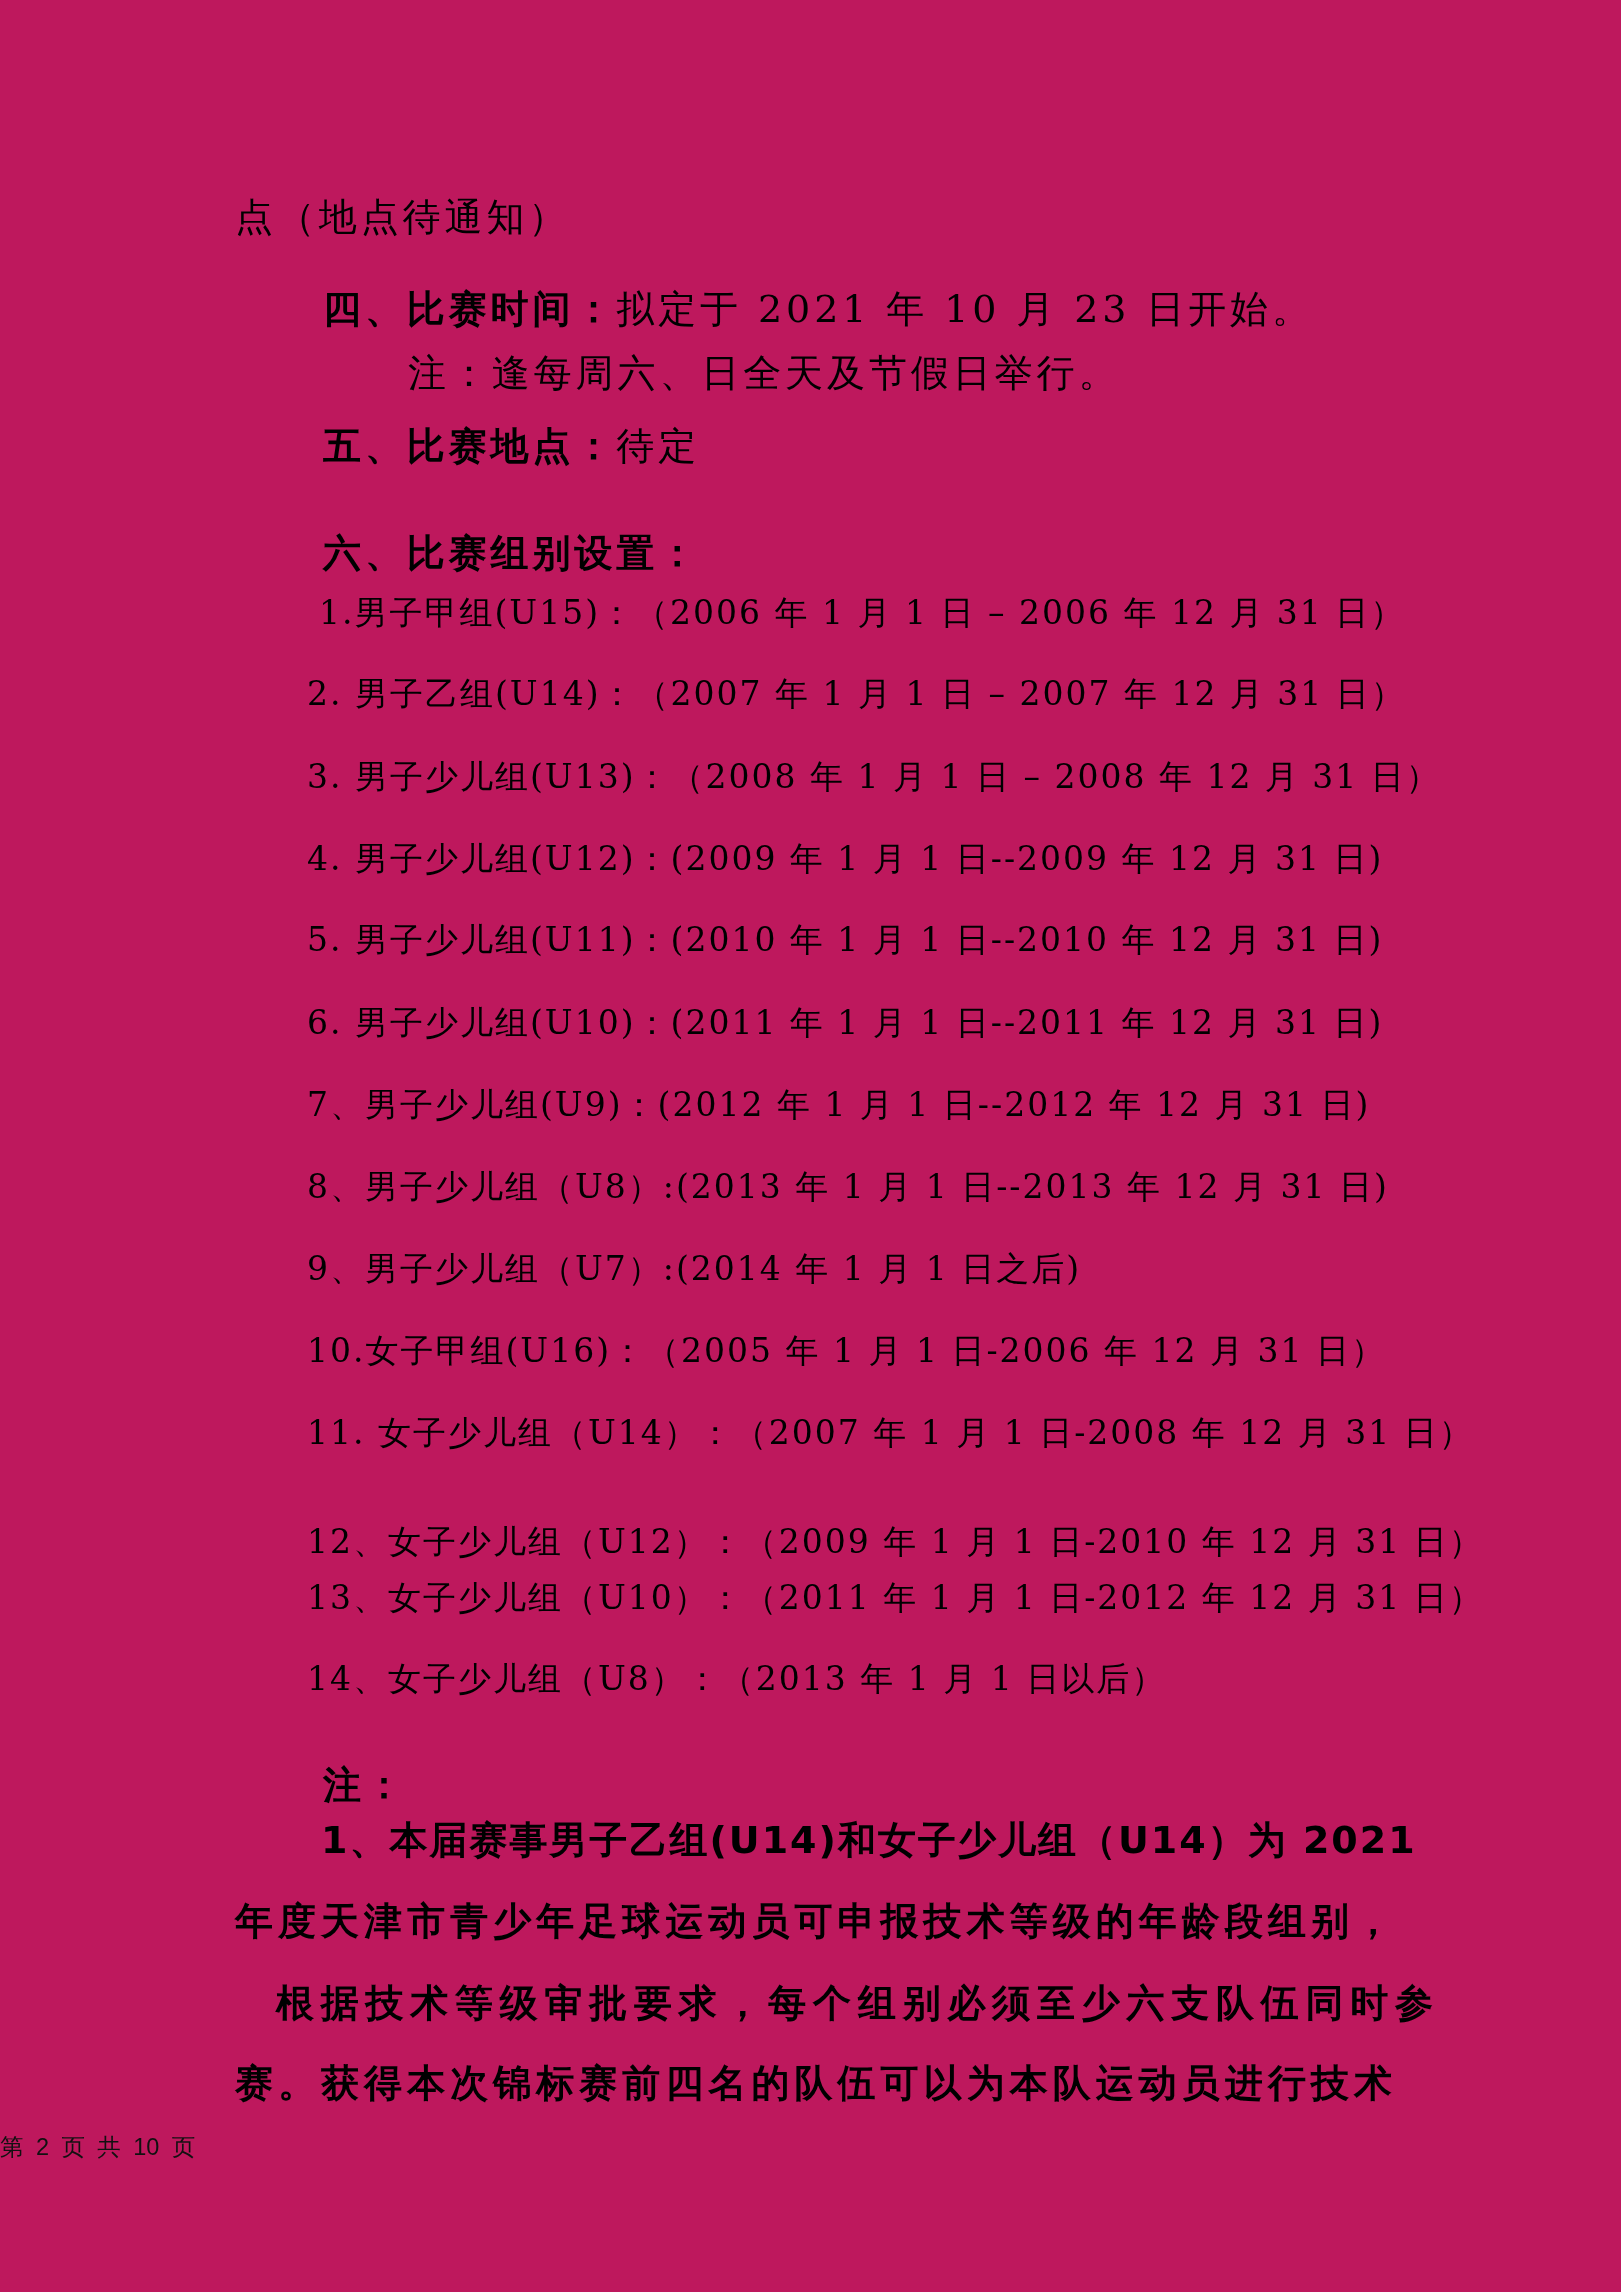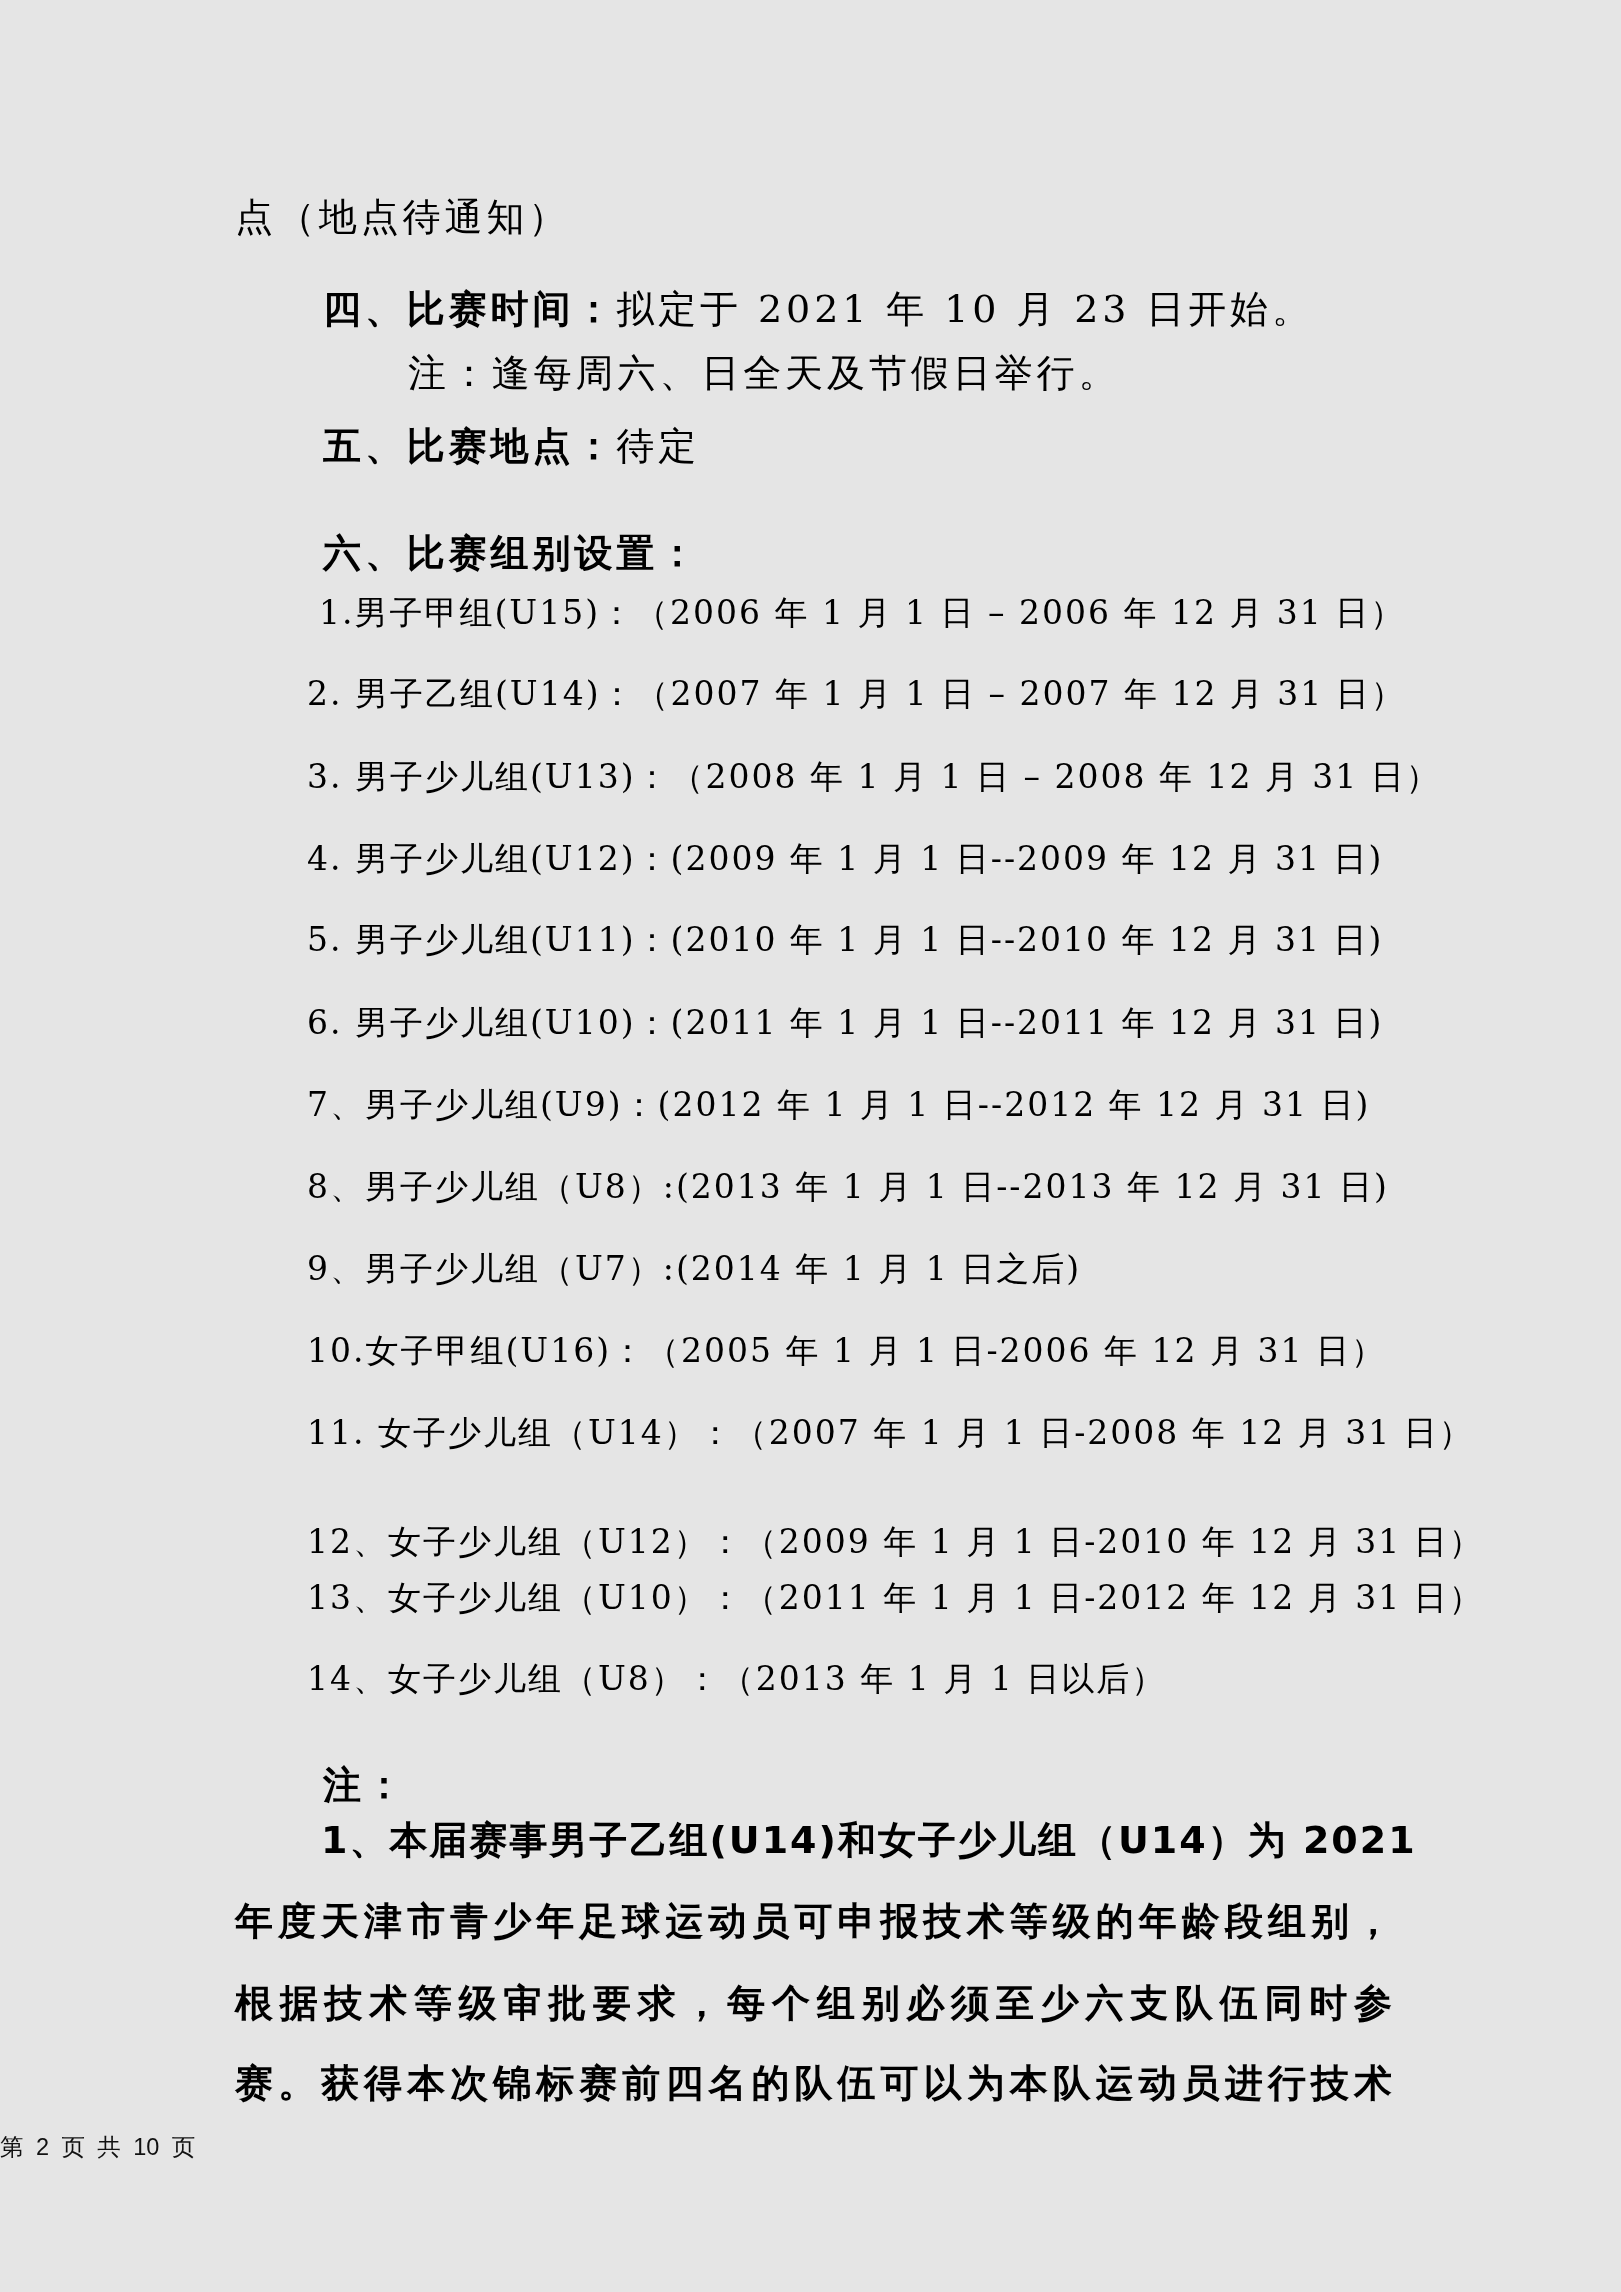--- a/index.html
+++ b/index.html
@@ -13,21 +13,21 @@
       position: relative;
       overflow: hidden;
       color: #000000;
       font-family: "DejaVu Serif", "Liberation Serif", serif;
     }
     .page {
       position: absolute;
       left: 0; top: 0;
       width: 1621px;
       height: 2293px;
-      background: #e5e5e5;
+      background: #be185d;
     }
     .line {
       position: absolute;
       white-space: nowrap;
       line-height: 1;
     }
     .t-lg {
       font-size: 38px;
       letter-spacing: 3.9px;
     }
@@ -107,20 +107,20 @@
     <div class="line t-md normal" style="left:307px; top:1499px;margin-top:26px;">12、女子少儿组（U12）：（2009 年 1 月 1 日-2010 年 12 月 31 日）</div>
     <div class="line t-md normal" style="left:307px; top:1581px;">13、女子少儿组（U10）：（2011 年 1 月 1 日-2012 年 12 月 31 日）</div>
     <div class="line t-md normal" style="left:307px; top:1662px;">14、女子少儿组（U8）：（2013 年 1 月 1 日以后）</div>
   </div>
 
   <div class="line t-lg bold" style="left:323px; top:1741px;">注：</div>
 
   <div>
     <div class="body-para" style="left:321px; width:1072px; top:1821px;">1、本届赛事男子乙组(U14)和女子少儿组（U14）为 2021</div>
     <div class="body-para" style="top:1902px;">年度天津市青少年足球运动员可申报技术等级的年龄段组别，</div>
-    <div class="body-para" style="top:1984px;">根据技术等级审批要求，每个组别必须至少六支队伍同时参</div>
+    <div class="body-para" style="top:1984px;margin-left:41px;">根据技术等级审批要求，每个组别必须至少六支队伍同时参</div>
     <div class="body-para" style="top:2064px;">赛。获得本次锦标赛前四名的队伍可以为本队运动员进行技术</div>
   </div>
 
   <div class="footer">第 2 页 共 10 页</div>
 
 </div>
 
 
 </body></html>

